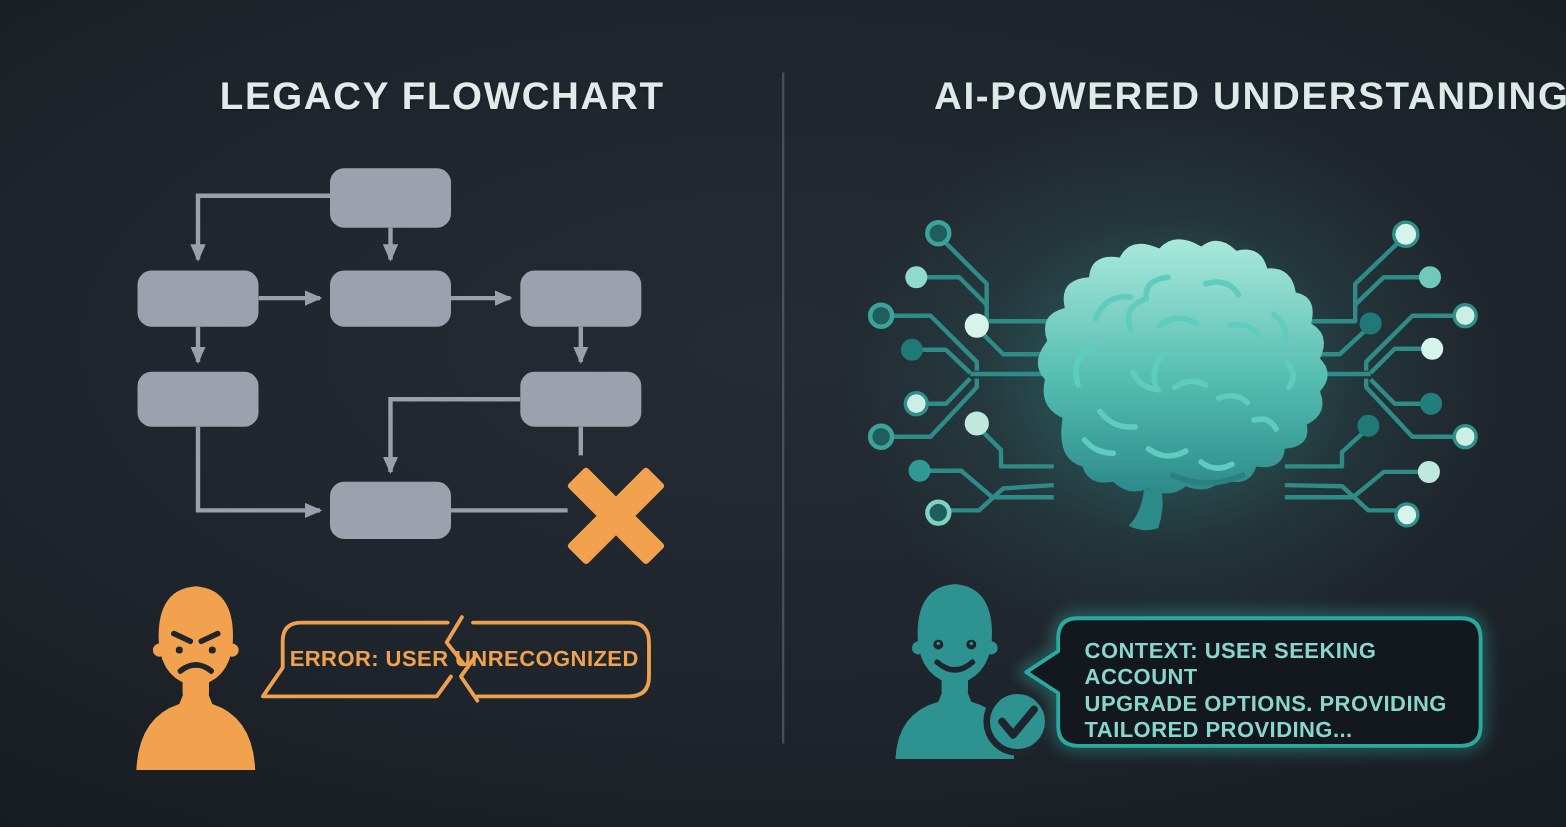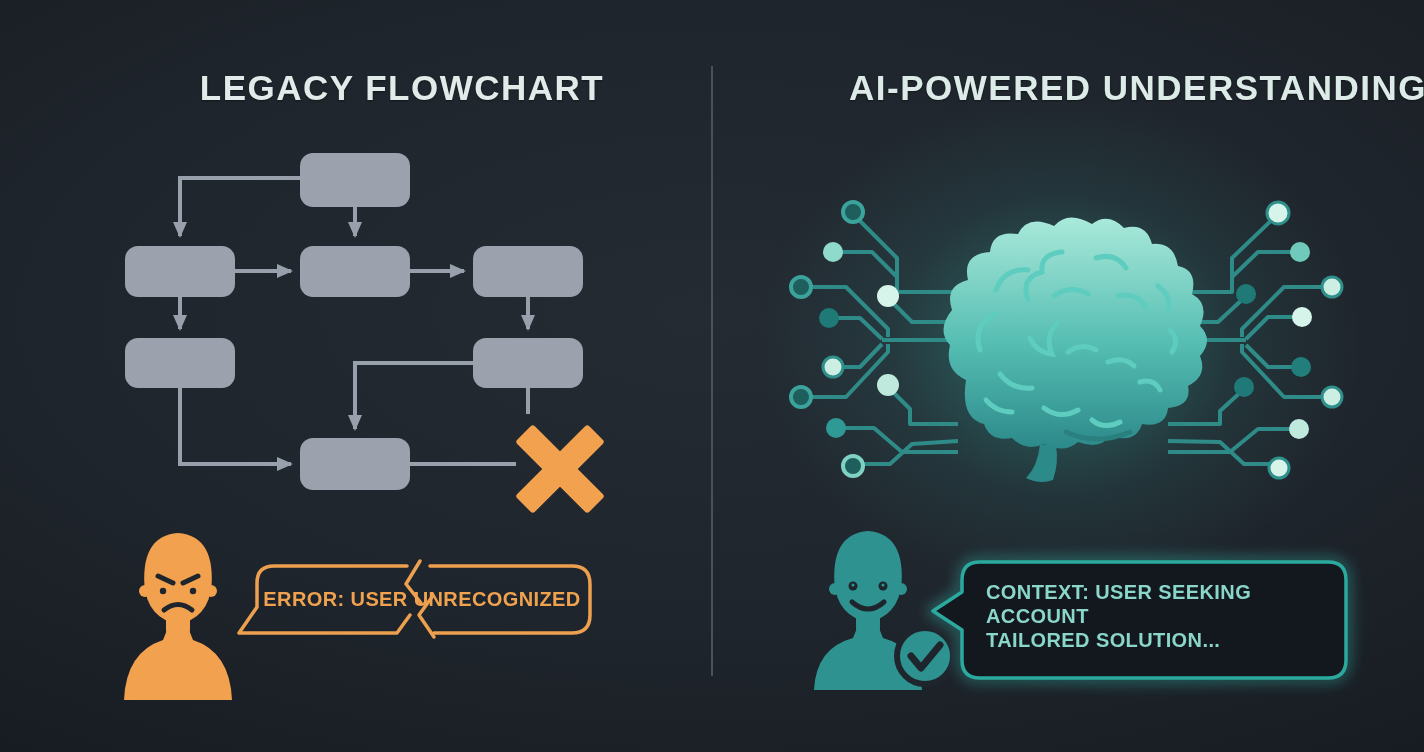--- a/index.html
+++ b/index.html
@@ -235,16 +235,17 @@
                Q 1346,678 1328,678 L 980,678 Q 962,678 962,660 L 962,630 L 933,611 Z" fill="none" stroke="#36c9bb" stroke-width="9" opacity="0.45" filter="url(#softBlur)"></path>
       <path d="M 962,592 L 962,580 Q 962,562 980,562 L 1328,562 Q 1346,562 1346,580 L 1346,660
                Q 1346,678 1328,678 L 980,678 Q 962,678 962,660 L 962,630 L 933,611 Z" fill="#12181e" stroke="#2ba99e" stroke-width="3.5" stroke-linejoin="round"></path>
     </g>
   </svg>
 
   <div class="bubble-text-left">ERROR: USER UNRECOGNIZED</div>
 
   <div class="bubble-text-right">
     <span>CONTEXT: USER SEEKING ACCOUNT</span>
-    <span>TAILORED SOLUTION...</span>
+    <span>UPGRADE OPTIONS. PROVIDING</span>
+    <span>TAILORED PROVIDING...</span>
   </div>
 
 </div>
 
 </body></html>

